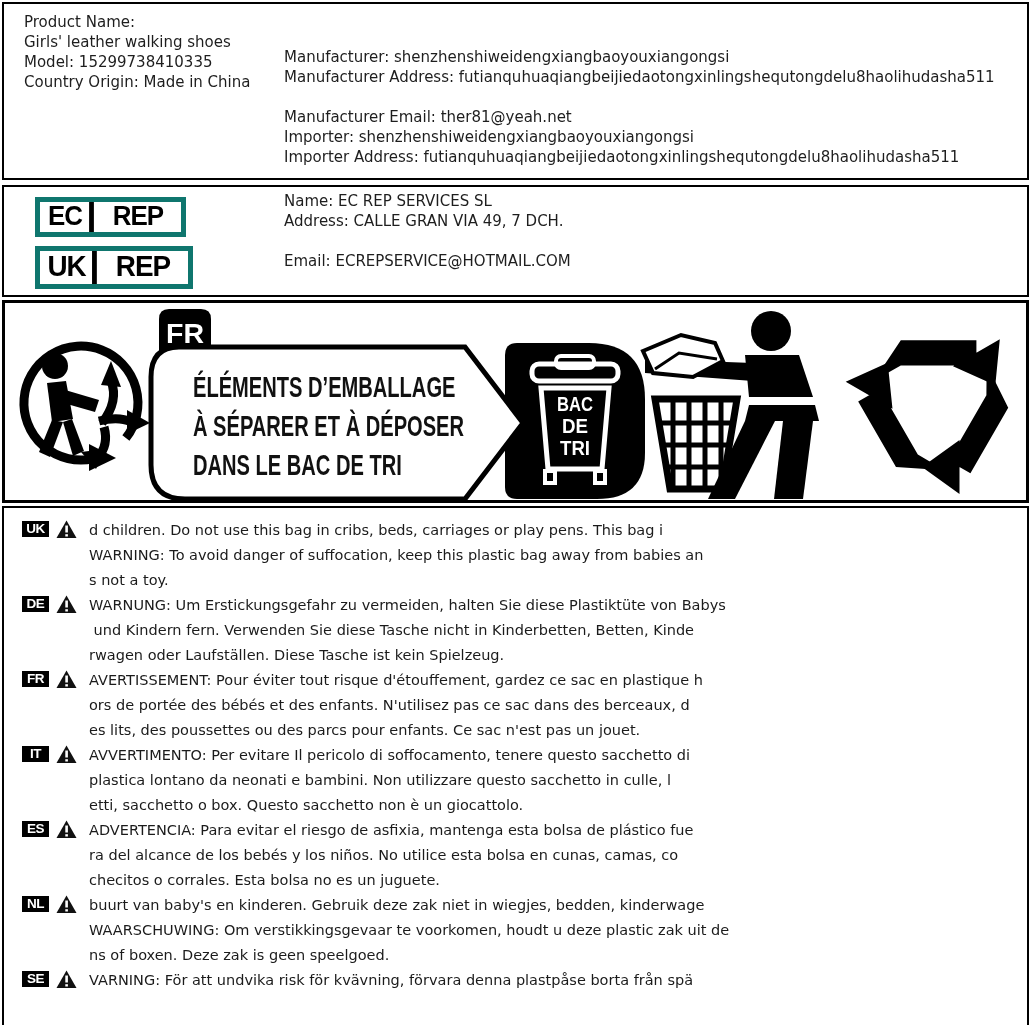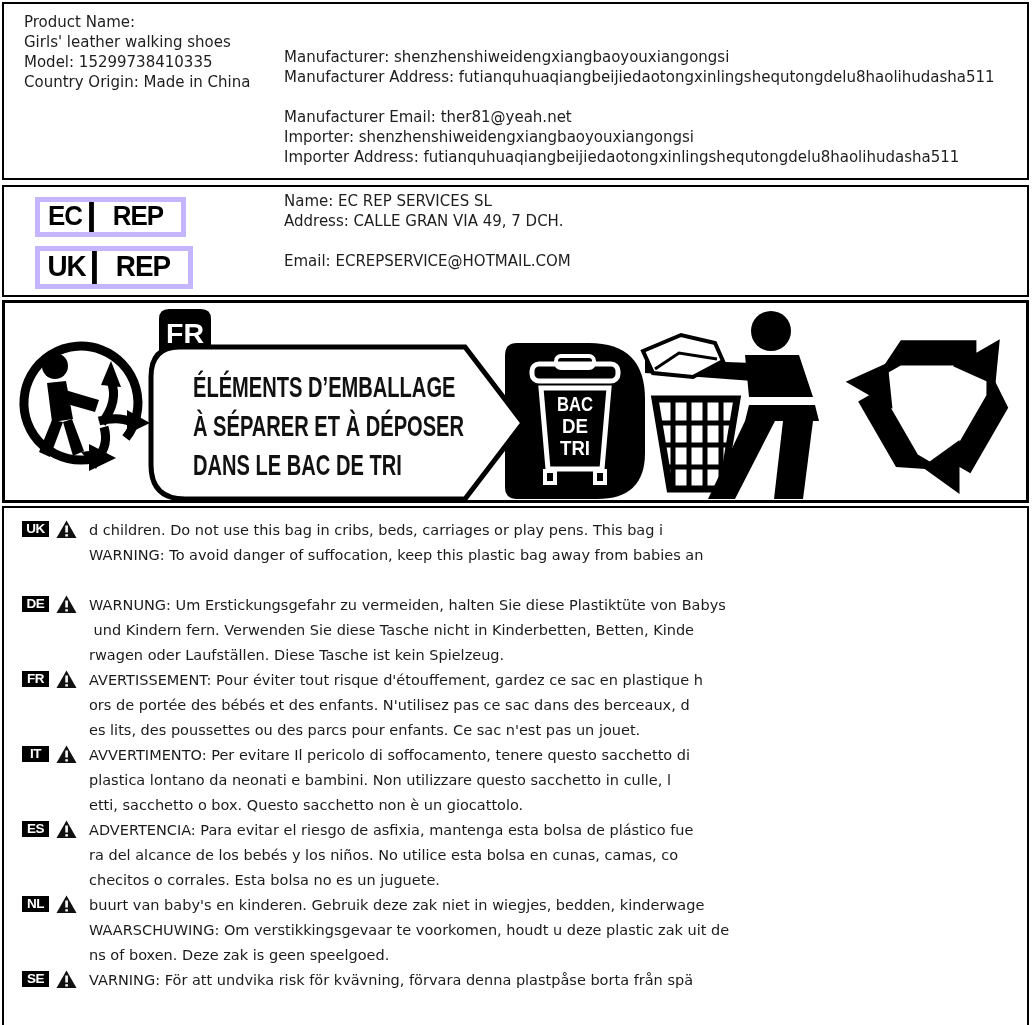--- a/index.html
+++ b/index.html
@@ -14,21 +14,21 @@
   #sec-recycle{top:300px;height:203px;border-width:3px;}
   #sec-warn{top:506px;height:540px;}
 
   .lines{position:absolute;font-size:15px;line-height:20px;white-space:pre;}
   .lines div{height:20px;}
   #info-left{left:20px;top:8px;}
   #info-right{left:280px;top:6px;margin-top:37px;}
   #rep-text{left:280px;top:4px;}
 
   
-  .repbox{position:absolute;display:flex;border:5px solid #c4b5fd;background:#fff;
+  .repbox{position:absolute;display:flex;border:5px solid #0f766e;background:#fff;
     font-family:"Liberation Sans",sans-serif;font-weight:bold;color:#000;}
   .repbox span{display:block;text-align:center;letter-spacing:-1px;transform:scaleX(.96);transform-origin:center;}
   #ecrep{left:31px;top:10px;height:30px;font-size:27px;line-height:29px;}
   #ecrep .c1{width:50px;border-right:5px solid #000;}
   #ecrep .c2{width:86px;}
   #ukrep{left:31px;top:59px;height:33px;font-size:29px;line-height:31px;}
   #ukrep .c1{width:53px;border-right:5px solid #000;}
   #ukrep .c2{width:90px;}
 
   
@@ -134,21 +134,21 @@
 </div>
 
 <div class="section" id="sec-warn">
   <div class="warn" style="top:10px">
     <span class="badge">UK</span>
     <svg class="tri" width="21" height="19">
         <polygon points="10.5,0.5 20.5,18 0.5,18" fill="#111"></polygon>
         <rect x="9.3" y="5.5" width="2.6" height="7" fill="#fff"></rect>
         <rect x="9.3" y="14.2" width="2.6" height="2.3" fill="#fff"></rect>
       </svg>
-    <div class="wtext"><div>d children. Do not use this bag in cribs, beds, carriages or play pens. This bag i</div><div>WARNING: To avoid danger of suffocation, keep this plastic bag away from babies an</div></div>
+    <div class="wtext"><div>d children. Do not use this bag in cribs, beds, carriages or play pens. This bag i</div><div>WARNING: To avoid danger of suffocation, keep this plastic bag away from babies an</div><div>s not a toy.</div></div>
   </div>
   <div class="warn" style="top:85px">
     <span class="badge">DE</span>
     <svg class="tri" width="21" height="19">
         <polygon points="10.5,0.5 20.5,18 0.5,18" fill="#111"></polygon>
         <rect x="9.3" y="5.5" width="2.6" height="7" fill="#fff"></rect>
         <rect x="9.3" y="14.2" width="2.6" height="2.3" fill="#fff"></rect>
       </svg>
     <div class="wtext"><div>WARNUNG: Um Erstickungsgefahr zu vermeiden, halten Sie diese Plastiktüte von Babys</div><div> und Kindern fern. Verwenden Sie diese Tasche nicht in Kinderbetten, Betten, Kinde</div><div>rwagen oder Laufställen. Diese Tasche ist kein Spielzeug.</div></div>
   </div>

